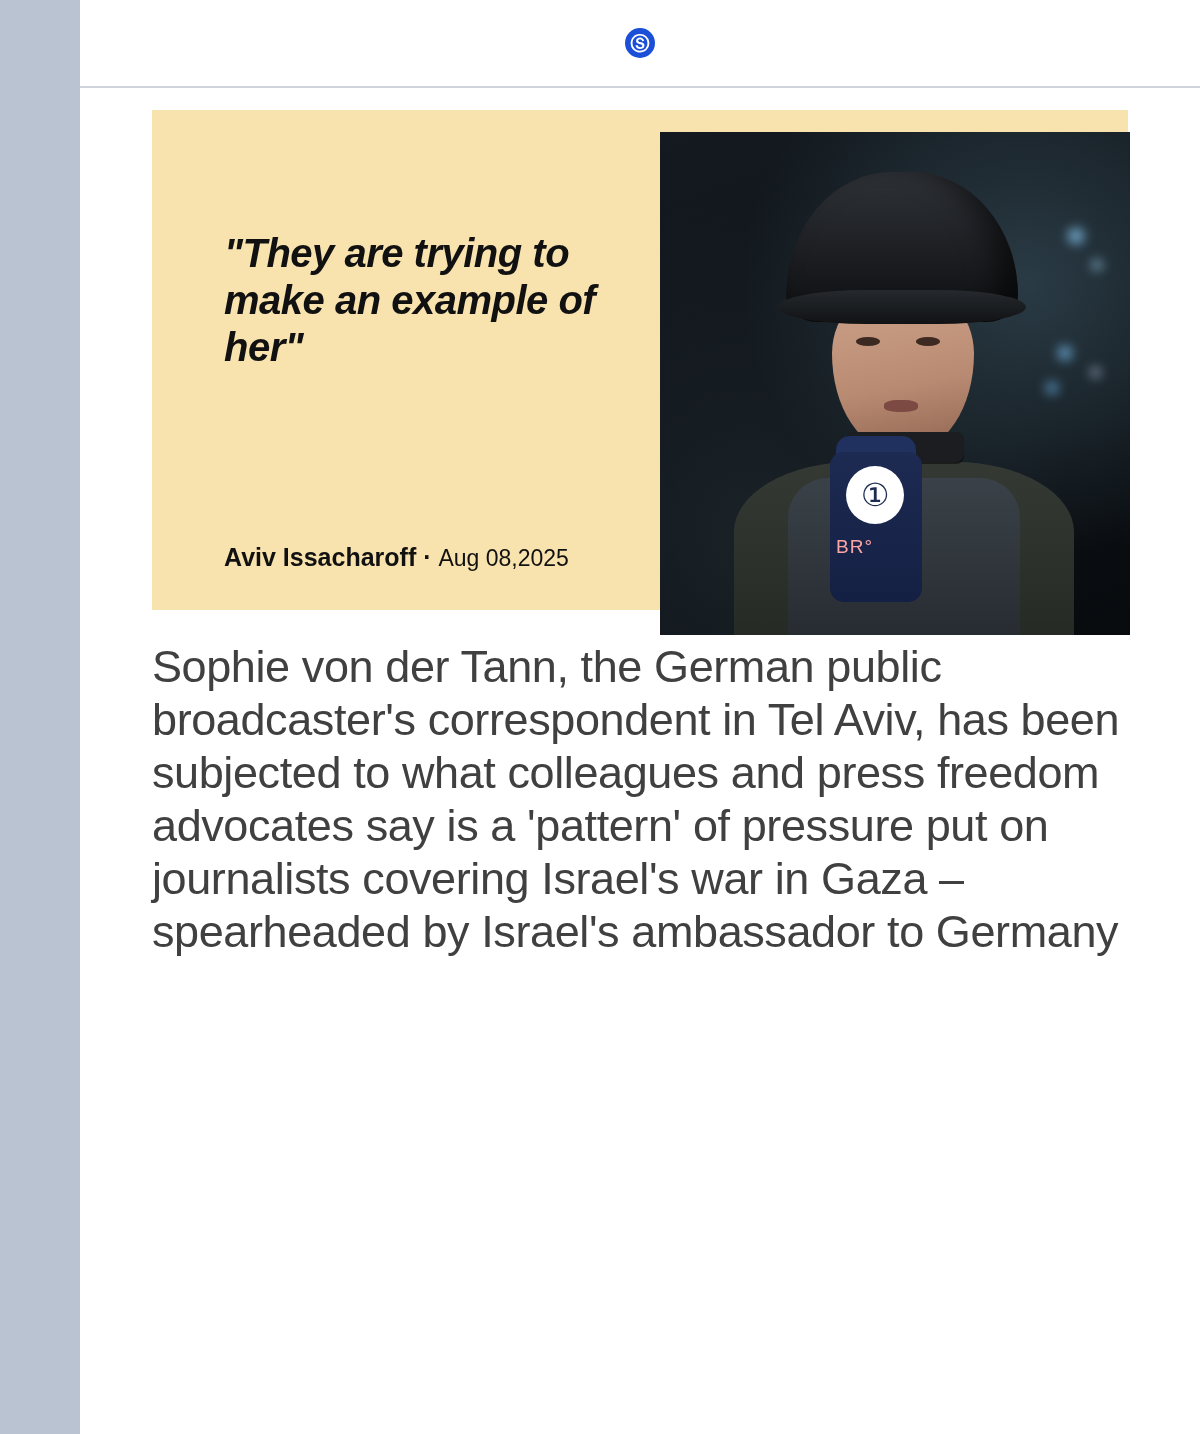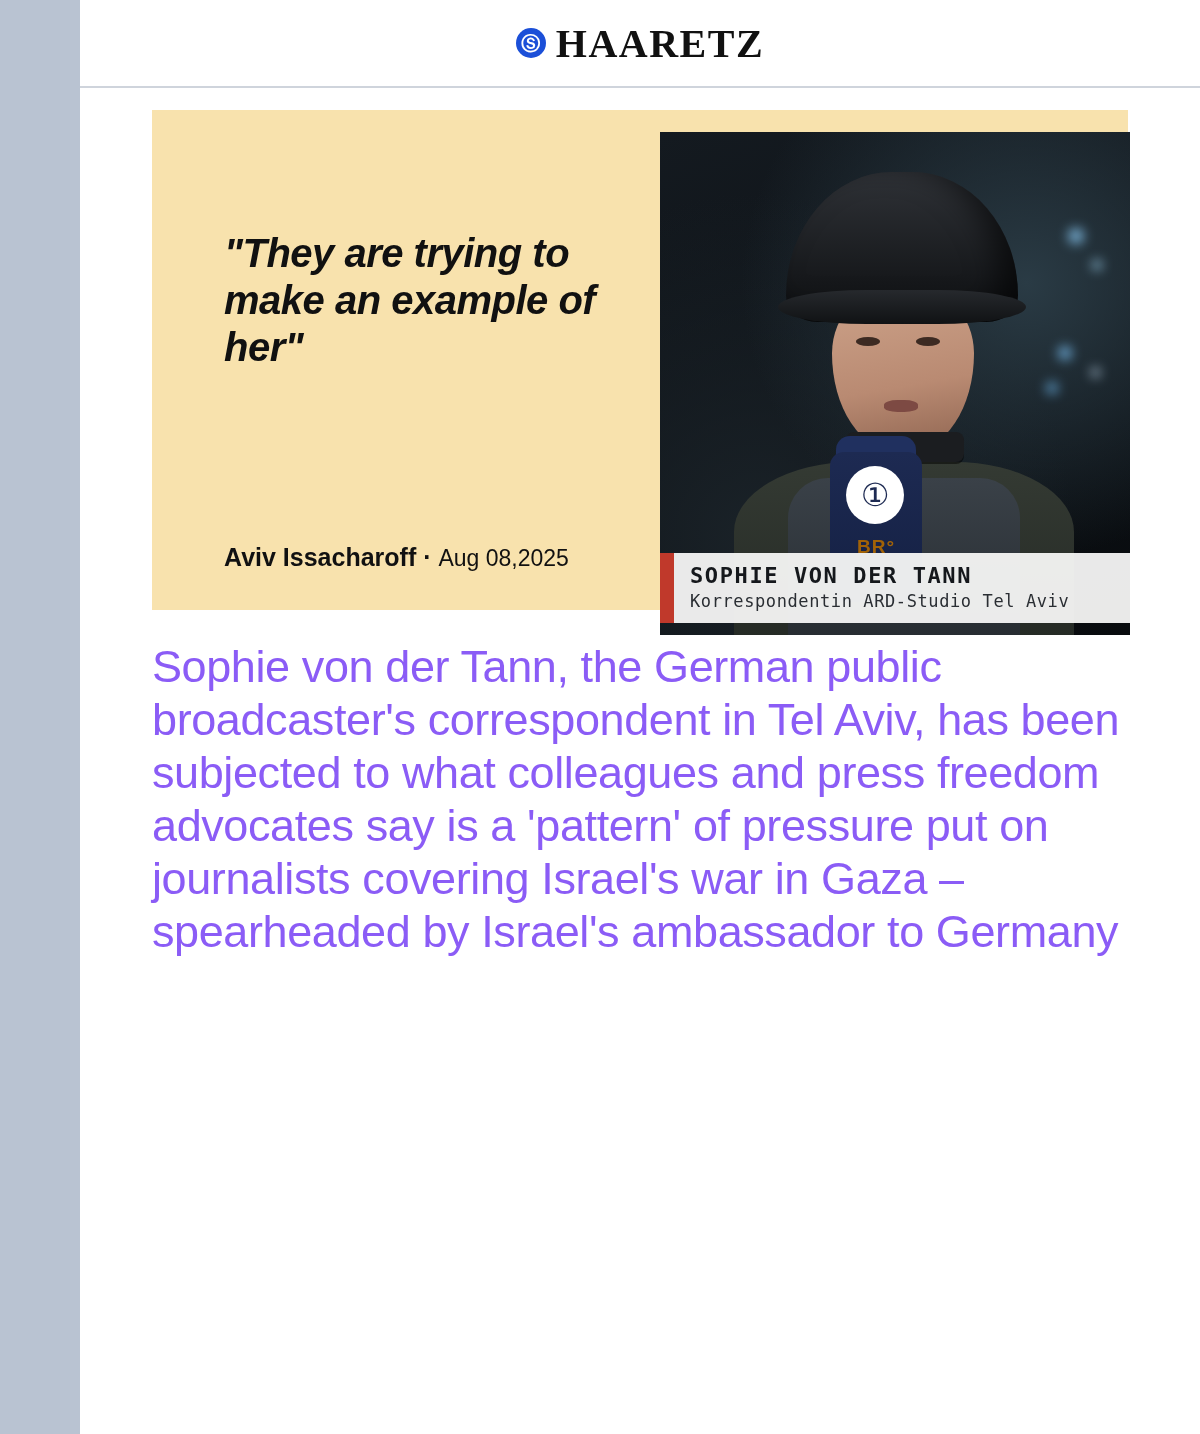--- a/index.html
+++ b/index.html
@@ -214,24 +214,24 @@
     background: #ffffff;
     display: flex; align-items: center; justify-content: center;
     color: #1d2a52;
     font-size: 32px;
     font-family: "DejaVu Sans", sans-serif;
   }
   .mic-sub {
     position: absolute;
     left: 176px; top: 404px;
     width: 80px;
-    text-align: center;
-    color: #a16207;
+    text-align: left;
+    color: #fca5a5;
     font-size: 19px;
-    font-weight: bold;
+    font-weight: normal;
     letter-spacing: 1px;
     font-family: "Liberation Sans", sans-serif;
   }
   
   .lower-third {
     position: absolute;
     left: 0; bottom: 12px;
     width: 470px;
     background: rgba(248,248,246,0.94);
     padding: 10px 14px 12px 30px;
@@ -254,37 +254,36 @@
     font-size: 17px;
     letter-spacing: 0.6px;
     color: #2a2e33;
     font-family: "DejaVu Sans Mono", monospace;
   }
   
   .standfirst {
     margin: 30px 72px 0 72px;
     font-size: 45px;
     line-height: 1.18;
-    color: #8b5cf6;
+    color: #404040;
     letter-spacing: -0.4px;
   }
 </style>
 </head>
 <body>
 
 <div class="page">
 
   <div class="left-band"></div>
 
   <div class="content">
 
     <div class="masthead">
       <div class="brand">
         <span class="brand-mark">Ⓢ</span>
-        <span class="brand-name">HAARETZ</span>
       </div>
     </div>
 
 
     <div class="feature">
 
       <div class="pullquote">"They are trying to make an example of her"</div>
 
       <div class="byline">
         <span class="author">Aviv Issacharoff</span>
@@ -308,24 +307,19 @@
         <div class="mouth"></div>
         <div class="helmet"></div>
         <div class="helmet-brim"></div>
         <div class="chinstrap"></div>
 
         <div class="mic-top"></div>
         <div class="mic"></div>
         <div class="mic-logo">①</div>
         <div class="mic-sub">BR°</div>
 
-        <div class="lower-third">
-          <div class="lt-accent"></div>
-          <div class="lt-name">SOPHIE VON DER TANN</div>
-          <div class="lt-role">Korrespondentin ARD-Studio Tel Aviv</div>
-        </div>
       </div>
     </div>
 
     <p class="standfirst">Sophie von der Tann, the German public broadcaster's correspondent in Tel Aviv, has been subjected to what colleagues and press freedom advocates say is a 'pattern' of pressure put on journalists covering Israel's war in Gaza – spearheaded by Israel's ambassador to Germany</p>
 
   </div>
 </div>
 
 </body></html>

